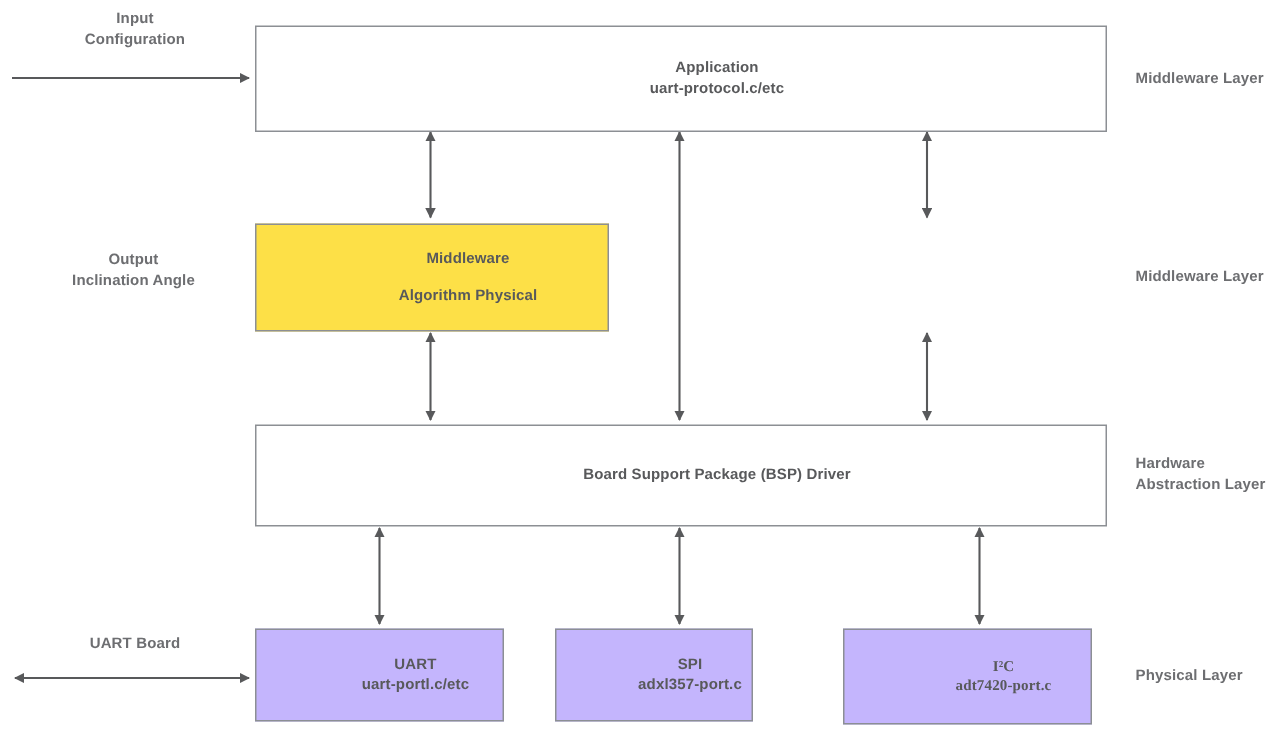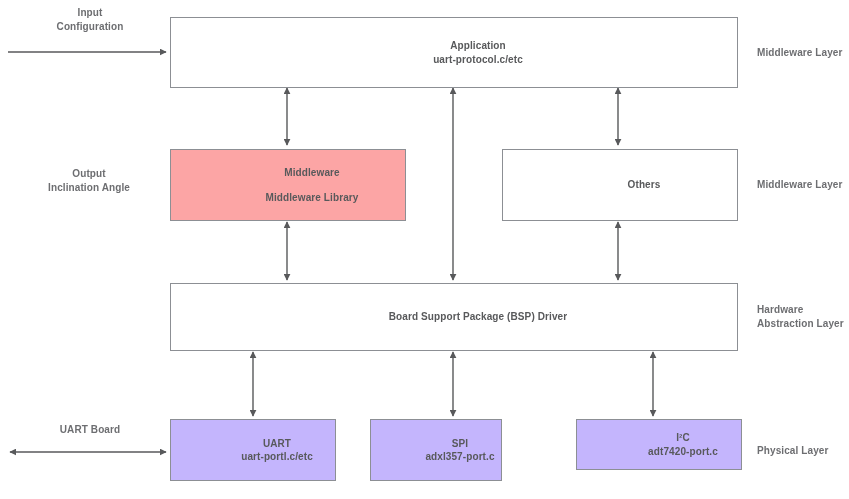--- a/index.html
+++ b/index.html
@@ -29,21 +29,21 @@
     justify-content: center;
     text-align: center;
     color: #58595b;
     font-size: 10px;
     font-weight: bold;
     line-height: 1.35;
     letter-spacing: 0.1px;
     padding-left: 48px;
   }
   .box.white  { background: #ffffff; }
-  .box.pale   { background: #fca5a5; gap: 12px; }
+  .box.pale   { background: #fde047; gap: 12px; }
   .box.blue   { background: #c4b5fd; }
   .box .line2 { font-weight: bold; }
 
   
   .label {
     position: absolute;
     color: #6d6e71;
     font-size: 10px;
     font-weight: bold;
     line-height: 1.4;
@@ -129,42 +129,39 @@
     </g>
   </svg>
 
   <div class="box white" style="left:170px; top:17px; width:568px; height:71px;">
     <span>Application</span>
     <span class="line2">uart-protocol.c/etc</span>
   </div>
 
   <div class="box pale" style="left:170px; top:149px; width:236px; height:72px;">
     <span>Middleware</span>
-    <span class="line2">Middleware Library</span>
+    <span class="line2">Algorithm Physical</span>
   </div>
 
-  <div class="box white" style="left:502px; top:149px; width:236px; height:72px;">
-    <span>Others</span>
-  </div>
 
   <div class="box white" style="left:170px; top:283px; width:568px; height:68px;text-align:center;">
     <span>Board Support Package (BSP) Driver</span>
   </div>
 
   <div class="box blue" style="left:170px; top:419px; width:166px; height:62px;">
     <span>UART</span>
     <span class="line2">uart-portl.c/etc</span>
   </div>
 
   <div class="box blue" style="left:370px; top:419px; width:132px; height:62px;">
     <span>SPI</span>
     <span class="line2">adxl357-port.c</span>
   </div>
 
-  <div class="box blue" style="left:576px; top:419px; width:166px; height:51px;">
+  <div class="box blue" style="left:562px; top:419px; width:166px; height:64px;font-family:Liberation Serif, serif;">
     <span>I²C</span>
     <span class="line2">adt7420-port.c</span>
   </div>
 
   <div class="label center" style="left:20px; top:6px; width:140px;">Input
 Configuration</div>
 
   <div class="label center" style="left:14px; top:167px; width:150px;">Output
 Inclination Angle</div>
 

